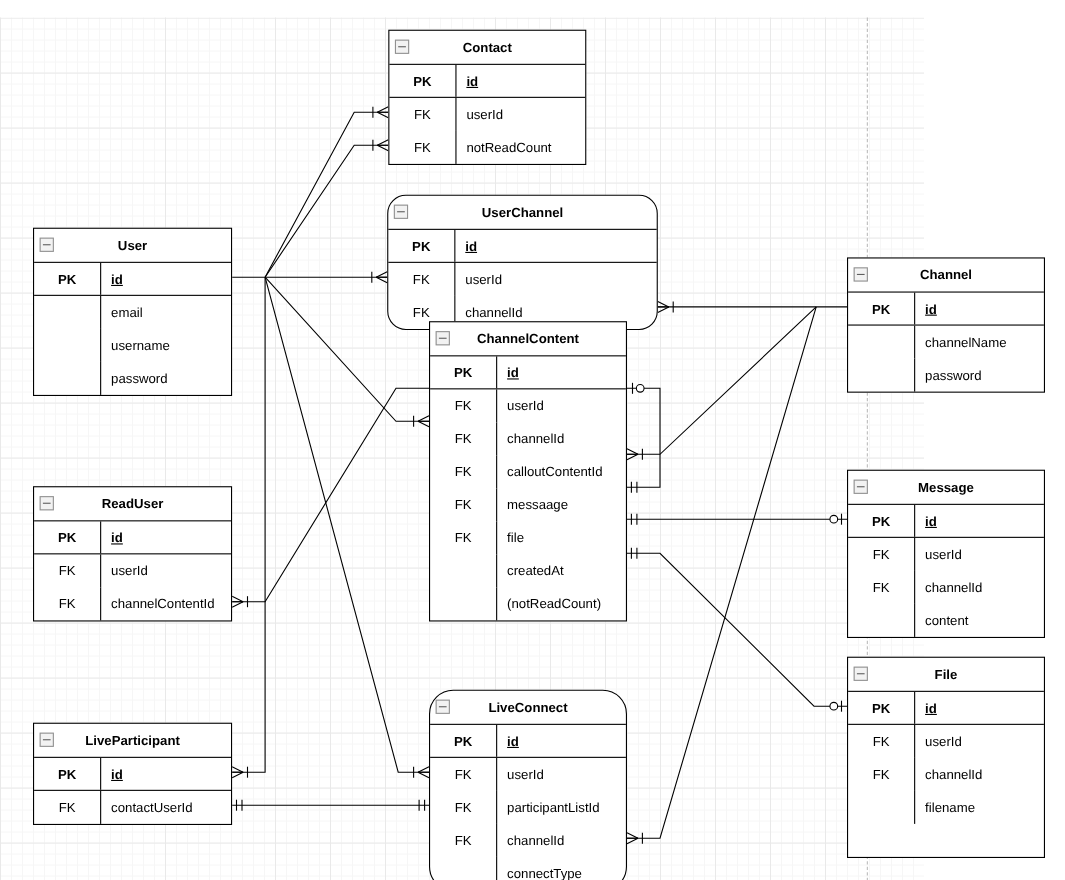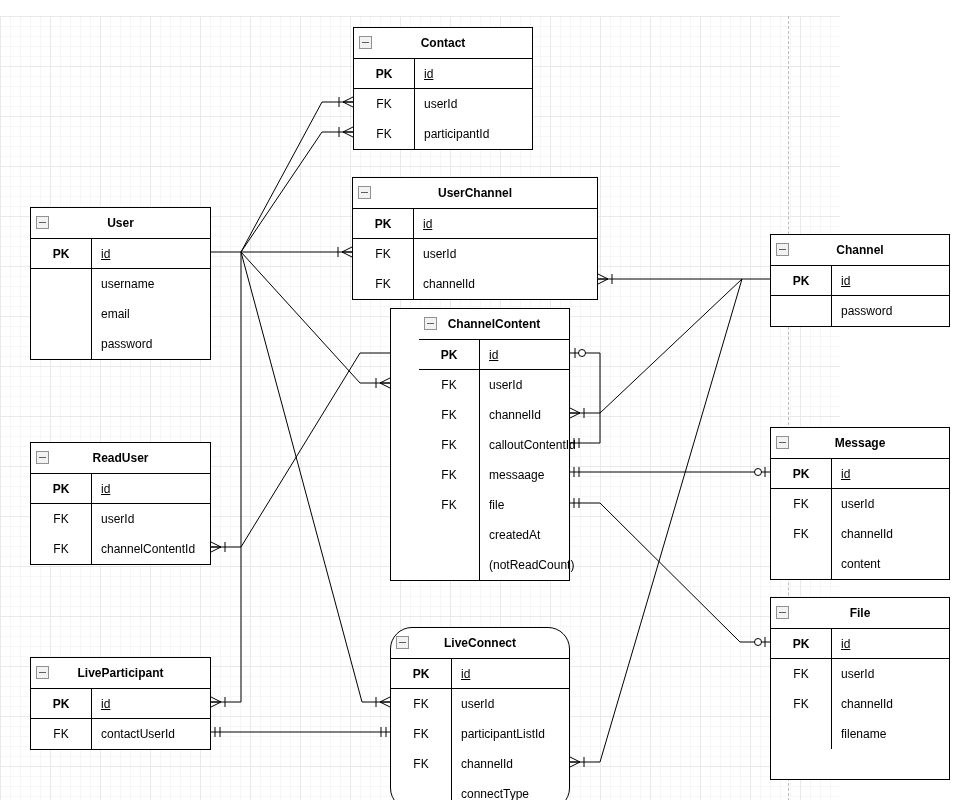--- a/index.html
+++ b/index.html
@@ -31,21 +31,21 @@
     position:absolute;left:5px;top:8px;width:13px;height:13px;
     border:1px solid #919191;background:#f2f2f2;box-sizing:border-box;
     display:flex;align-items:center;justify-content:center;
   }
   .collapse .bar{width:7px;height:1px;background:#5f5f5f;}
   .er-row{height:30px;display:flex;font-size:12px;box-sizing:border-box;}
   .er-row.pk{border-bottom:1px solid #000;}
   .er-key{flex:0 0 60px;width:60px;display:flex;align-items:center;justify-content:center;}
   .er-key.pk{font-weight:bold;}
   .er-field{flex:1;border-left:1px solid #000;display:flex;align-items:center;padding-left:9px;}
-  .er-field .fld.pk{font-weight:normal;text-decoration:underline;}
+  .er-field .fld.pk{font-weight:bold;text-decoration:underline;}
 </style>
 </head>
 <body>
 
 <div id="canvas">
   <div class="guide" style="left: 788px;"></div>
   <svg id="wires" width="968" height="800">
       <g>
         <polyline points="211,236 241,236"></polyline>
       </g>
@@ -163,57 +163,57 @@
       </div>
       <div class="er-row">
         <div class="er-key">FK</div>
         <div class="er-field">
           <span class="fld">userId</span>
         </div>
       </div>
       <div class="er-row">
         <div class="er-key">FK</div>
         <div class="er-field">
-          <span class="fld">participantId</span>
+          <span class="fld">notReadCount</span>
         </div>
       </div>
     </div>
     <div class="er-table" style="left: 30px; top: 191px; width: 181px;">
       <div class="er-header">
         <span class="collapse">
           <span class="bar"></span>
         </span>
         <span>User</span>
       </div>
       <div class="er-row pk">
         <div class="er-key pk">PK</div>
         <div class="er-field">
           <span class="fld pk">id</span>
         </div>
       </div>
       <div class="er-row">
         <div class="er-key"></div>
         <div class="er-field">
+          <span class="fld">email</span>
+        </div>
+      </div>
+      <div class="er-row">
+        <div class="er-key"></div>
+        <div class="er-field">
           <span class="fld">username</span>
         </div>
       </div>
       <div class="er-row">
         <div class="er-key"></div>
         <div class="er-field">
-          <span class="fld">email</span>
-        </div>
-      </div>
-      <div class="er-row">
-        <div class="er-key"></div>
-        <div class="er-field">
           <span class="fld">password</span>
         </div>
       </div>
     </div>
-    <div class="er-table" style="left: 352px; top: 161px; width: 246px;">
+    <div class="er-table" style="left: 352px; top: 161px; width: 246px; border-radius: 17px;">
       <div class="er-header">
         <span class="collapse">
           <span class="bar"></span>
         </span>
         <span>UserChannel</span>
       </div>
       <div class="er-row pk">
         <div class="er-key pk">PK</div>
         <div class="er-field">
           <span class="fld pk">id</span>
@@ -241,25 +241,31 @@
       </div>
       <div class="er-row pk">
         <div class="er-key pk">PK</div>
         <div class="er-field">
           <span class="fld pk">id</span>
         </div>
       </div>
       <div class="er-row">
         <div class="er-key"></div>
         <div class="er-field">
+          <span class="fld">channelName</span>
+        </div>
+      </div>
+      <div class="er-row">
+        <div class="er-key"></div>
+        <div class="er-field">
           <span class="fld">password</span>
         </div>
       </div>
     </div>
-    <div class="er-table" style="left: 390px; top: 292px; width: 180px; padding-left: 28px;">
+    <div class="er-table" style="left: 390px; top: 276px; width: 180px;">
       <div class="er-header">
         <span class="collapse">
           <span class="bar"></span>
         </span>
         <span>ChannelContent</span>
       </div>
       <div class="er-row pk">
         <div class="er-key pk">PK</div>
         <div class="er-field">
           <span class="fld pk">id</span>

